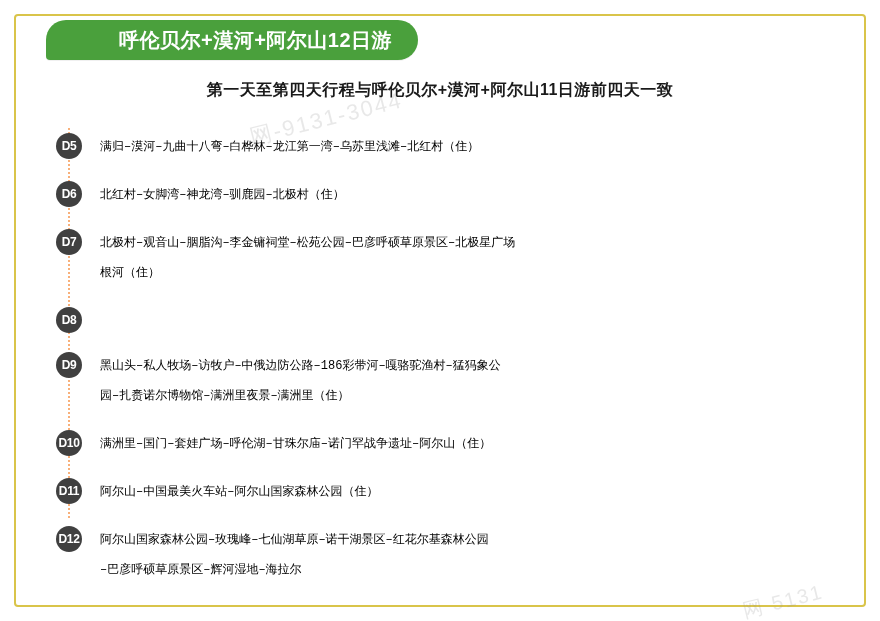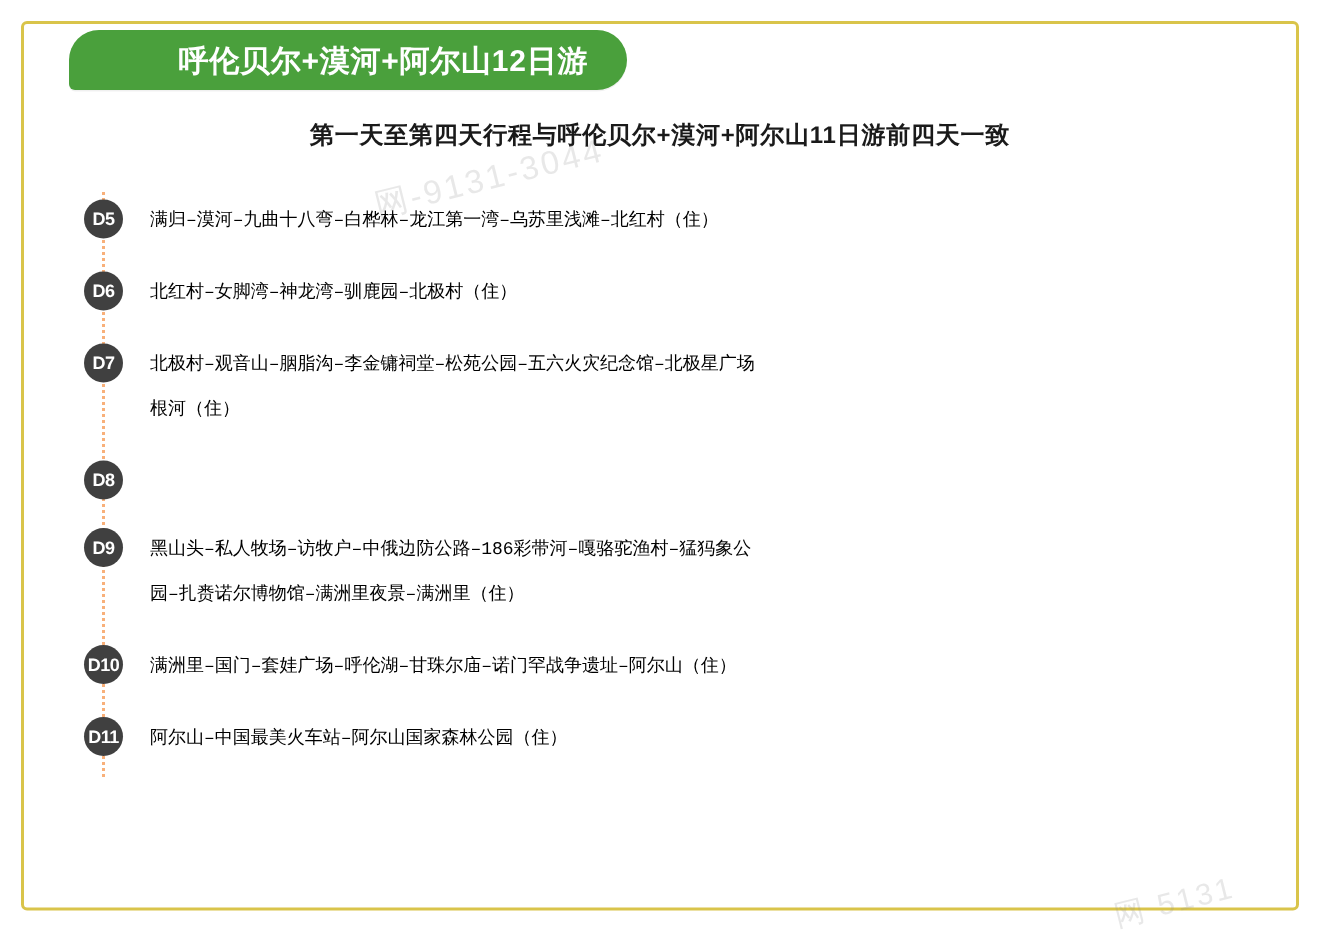--- a/index.html
+++ b/index.html
@@ -163,21 +163,21 @@
       <div class="badge-wrap">
         <div class="badge">D6</div>
       </div>
       <div class="day-text">北红村–女脚湾–神龙湾–驯鹿园–北极村（住）</div>
     </div>
 
     <div class="day-row">
       <div class="badge-wrap">
         <div class="badge">D7</div>
       </div>
-      <div class="day-text">北极村–观音山–胭脂沟–李金镛祠堂–松苑公园–五六火灾纪念馆–北极星广场
+      <div class="day-text">北极村–观音山–胭脂沟–李金镛祠堂–松苑公园–巴彦呼硕草原景区–北极星广场
 根河（住）</div>
     </div>
 
     <div class="day-row">
       <div class="badge-wrap">
         <div class="badge">D8</div>
       </div>
     </div>
 
     <div class="day-row">
@@ -195,19 +195,26 @@
       <div class="day-text">满洲里–国门–套娃广场–呼伦湖–甘珠尔庙–诺门罕战争遗址–阿尔山（住）</div>
     </div>
 
     <div class="day-row">
       <div class="badge-wrap">
         <div class="badge">D11</div>
       </div>
       <div class="day-text">阿尔山–中国最美火车站–阿尔山国家森林公园（住）</div>
     </div>
 
+    <div class="day-row">
+      <div class="badge-wrap">
+        <div class="badge">D12</div>
+      </div>
+      <div class="day-text">阿尔山国家森林公园–玫瑰峰–七仙湖草原–诺干湖景区–红花尔基森林公园
+–巴彦呼硕草原景区–辉河湿地–海拉尔</div>
+    </div>
 
   </div>
 
   <div class="watermark" id="wm1">网-9131-3044</div>
   <div class="watermark" id="wm2">网 5131</div>
 
 </div>
 
 </body></html>

